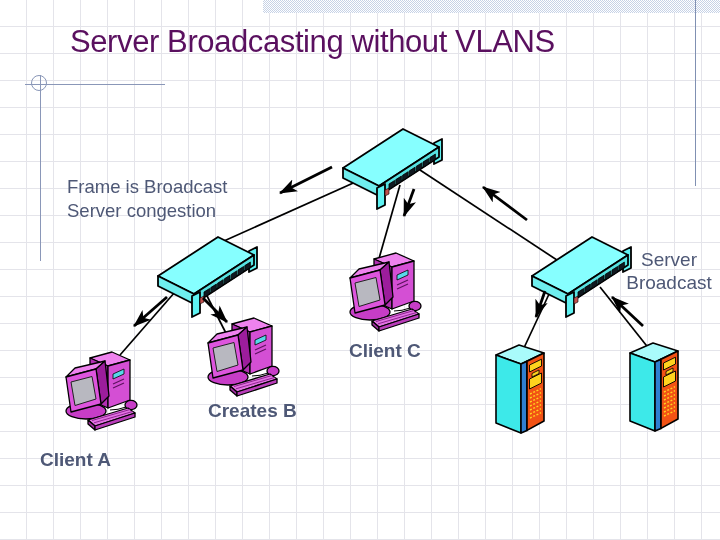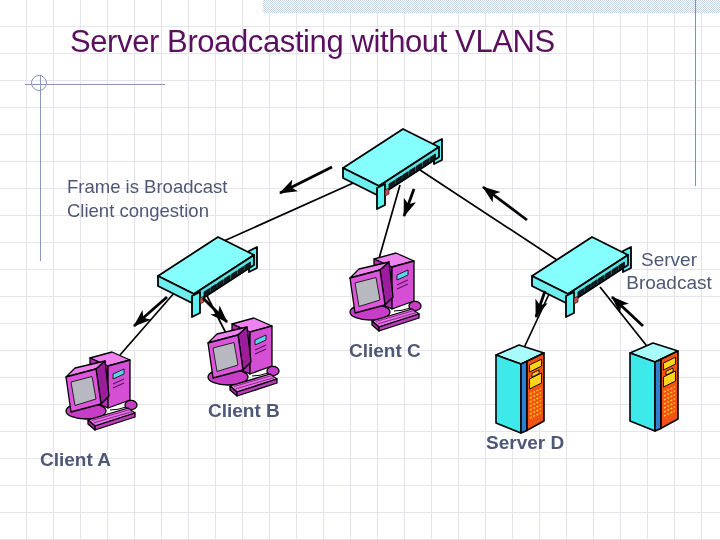--- a/index.html
+++ b/index.html
@@ -34,21 +34,21 @@
   <div class="top-strip"></div>
   <div class="right-line"></div>
   <div class="orn-h"></div>
   <div class="orn-v"></div>
   <div class="orn-circle"></div>
 
   <h1 class="title">Server Broadcasting without VLANS</h1>
 
   <div class="body-text">
     <div>Frame is Broadcast</div>
-    <div>Client congestion</div>
+    <div>Server congestion</div>
   </div>
 
   <svg class="diagram-svg" width="720" height="540" viewBox="0 0 720 540">
     <defs>
       <marker id="ah" markerUnits="userSpaceOnUse" markerWidth="20" markerHeight="14" refX="17" refY="6.5" orient="auto">
         <path d="M0,0 L18,6.5 L0,13 L4.5,6.5 Z" fill="#000"></path>
       </marker>
 
       <g id="sym-switch" stroke="#000" stroke-width="1.8" stroke-linejoin="round">
         <polygon points="93,19 101,15 101,36 93,40" fill="#5ef2f2"></polygon>
@@ -133,22 +133,21 @@
       <line x1="414" y1="189" x2="404" y2="216" marker-end="url(#ah)"></line>
       <line x1="527" y1="220" x2="483" y2="187" marker-end="url(#ah)"></line>
       <line x1="167" y1="297" x2="134" y2="326" marker-end="url(#ah)"></line>
       <line x1="203" y1="298" x2="227" y2="322" marker-end="url(#ah)"></line>
       <line x1="545" y1="291" x2="536" y2="317" marker-end="url(#ah)"></line>
       <line x1="643" y1="326" x2="612" y2="297" marker-end="url(#ah)"></line>
     </g>
   </svg>
 
   <div class="node-label" style="left:40px;top:428px;margin-top:21px;">Client A</div>
-  <div class="node-label" style="left:208px;top:400px;">Client B</div>
+  <div class="node-label" style="left:208px;top:400px;">Creates B</div>
   <div class="node-label" style="left:349px;top:340px;">Client C</div>
-  <div class="node-label" style="left:486px;top:432px;">Server D</div>
 
   <div class="sb-label">
     <div>Server</div>
     <div>Broadcast</div>
   </div>
 
 </div>
 
 </body></html>

